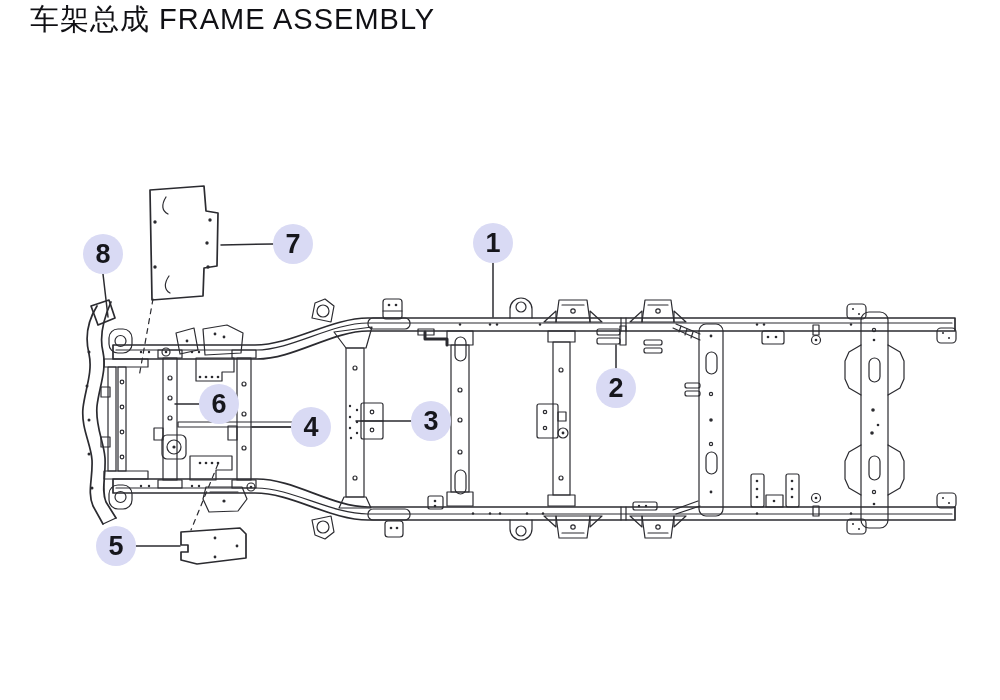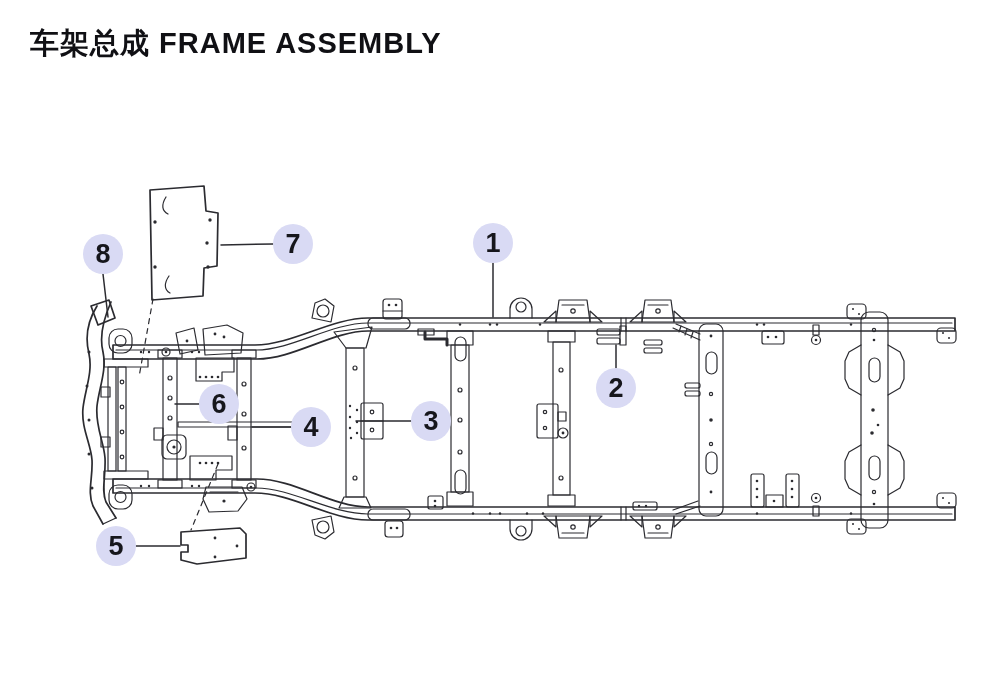--- a/index.html
+++ b/index.html
@@ -1,22 +1,22 @@
 <!DOCTYPE html>
 <html><head>
 <meta charset="utf-8">
 <style>
   html,body{margin:0;padding:0;background:#ffffff;}
   .stage{
     position:relative;width:1000px;height:700px;background:#ffffff;
     font-family:"Liberation Sans",sans-serif;overflow:hidden;
   }
   .title{
-    position:absolute;left:30px;top:24px;margin:0;
-    font-size:29px;font-weight:bold;color:#101014;letter-spacing:1px;
+    position:absolute;left:30px;top:0;margin:0;
+    font-size:29px;font-weight:normal;color:#101014;letter-spacing:1px;
     white-space:nowrap;
   }
   svg.drawing{position:absolute;left:0;top:0;width:1000px;height:700px;}
   .art{stroke:#2b2b30;fill:none;stroke-width:1.2;stroke-linejoin:round;stroke-linecap:round;}
   .thick{stroke-width:1.7;}
   .dot{fill:#2b2b30;stroke:none;}
   .leader{stroke:#2b2b30;stroke-width:1.5;fill:none;}
   .dash{stroke:#2b2b30;stroke-width:1.2;fill:none;stroke-dasharray:5 5;}
   .tube{stroke-width:3;}
   .callout{

